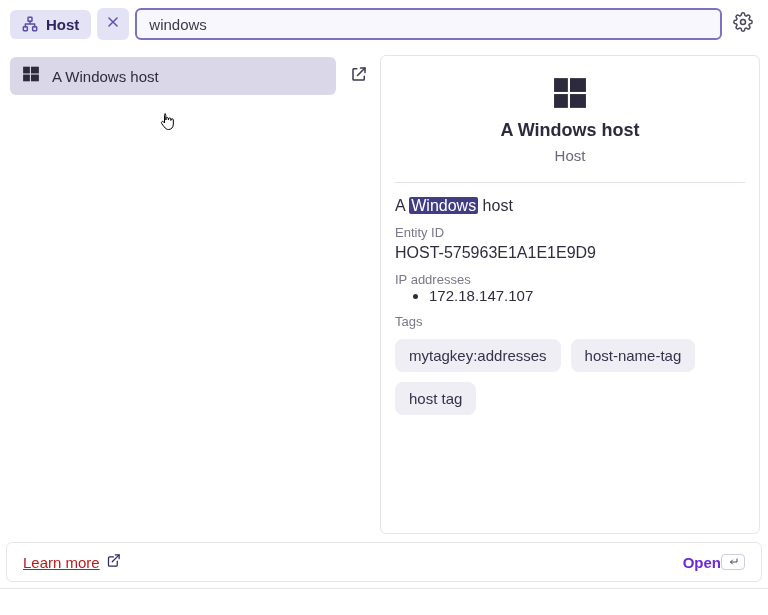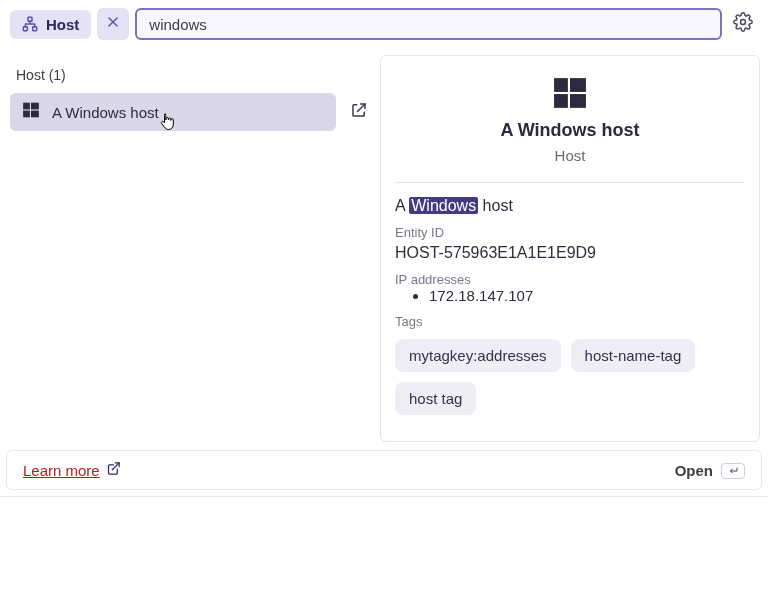--- a/index.html
+++ b/index.html
@@ -1,17 +1,17 @@
 <!DOCTYPE html>
 <html><head>
 <meta charset="utf-8">
 <style>
   * { box-sizing: border-box; margin: 0; padding: 0; }
   html, body { height: 100%; font-family: -apple-system, BlinkMacSystemFont, "Segoe UI", Arial, sans-serif; color: #3d3a4a; }
-  .root { width: 768px; height: 497px; display: flex; flex-direction: column; background: #fff; border-bottom: 1px solid #e6e6e6; position: relative; }
+  .root { width: 768px; height: 589px; display: flex; flex-direction: column; background: #fff; border-bottom: 1px solid #e6e6e6; position: relative; }
 
   
   .topbar { display: flex; align-items: center; padding: 8px 10px; gap: 6px; }
   .filter-chip { display: inline-flex; align-items: center; gap: 8px; background: #e4e2f5; border-radius: 6px; padding: 6px 12px; color: #2b2752; cursor: default; }
   .filter-chip .icon svg { display:block }
   .filter-chip-label { font-size: 15px; font-weight: 600; color: #2c2760; }
   .chip-close { display:inline-flex; align-items:center; justify-content:center; width:32px; height:32px; background:#e4e2f5; border-radius:6px; cursor:pointer; }
   .search-wrap { flex:1; }
   .search-input {
     width: 100%; height: 32px; border: 2px solid #7b73c2; border-radius: 6px;
@@ -47,21 +47,21 @@
   .hl { background:#423c83; color:#fff; padding:0 2px; border-radius:2px; }
   ul.ips { list-style: disc; padding-left: 34px; }
   ul.ips li { font-size:15px; color:#2f2c3d; }
 
   .tags-wrap { display:flex; flex-wrap:wrap; gap:10px; margin-top:10px; }
   .tag-chip { background:#efeef5; border-radius:8px; padding:8px 14px; font-size:15px; color:#35324a; }
 
   
   .footer { display:flex; align-items:center; justify-content:space-between; padding:10px 16px; border:1px solid #e6e6e6; border-radius:6px; margin: 0 6px 6px 6px; }
   .learn-link { color:#b91c1c; text-decoration:underline; display:inline-flex; align-items:center; gap:6px; font-size:15px; cursor:pointer; font-weight:500; }
-  .open-link { color:#404040; display:inline-flex; align-items:flex-end; gap:8px; font-size:15px; cursor:pointer; font-weight:600; }
+  .open-link { color:#6d28d9; display:inline-flex; align-items:flex-start; gap:0; font-size:15px; cursor:pointer; font-weight:600; }
   .kbd { border:1px solid #cfccde; border-radius:4px; padding:1px 4px; font-size:12px; display:inline-flex; align-items:center; justify-content:center; }
 
 </style>
 </head>
 <body>
 
 <div class="root">
 
   <div class="topbar">
     <div class="filter-chip">
@@ -92,21 +92,20 @@
           <path d="M19.4 15a1.7 1.7 0 0 0 .34 1.87l.06.06a2 2 0 1 1-2.83 2.83l-.06-.06a1.7 1.7 0 0 0-1.87-.34 1.7 1.7 0 0 0-1 1.56V21a2 2 0 1 1-4 0v-.09a1.7 1.7 0 0 0-1-1.56 1.7 1.7 0 0 0-1.87.34l-.06.06a2 2 0 1 1-2.83-2.83l.06-.06a1.7 1.7 0 0 0 .34-1.87 1.7 1.7 0 0 0-1.56-1H3a2 2 0 1 1 0-4h.09a1.7 1.7 0 0 0 1.56-1 1.7 1.7 0 0 0-.34-1.87l-.06-.06a2 2 0 1 1 2.83-2.83l.06.06a1.7 1.7 0 0 0 1.87.34H9a1.7 1.7 0 0 0 1-1.56V3a2 2 0 1 1 4 0v.09a1.7 1.7 0 0 0 1 1.56 1.7 1.7 0 0 0 1.87-.34l.06-.06a2 2 0 1 1 2.83 2.83l-.06.06a1.7 1.7 0 0 0-.34 1.87V9a1.7 1.7 0 0 0 1.56 1H21a2 2 0 1 1 0 4h-.09a1.7 1.7 0 0 0-1.56 1z"></path>
         </svg>
       </span>
     </div>
   </div>
 
   <div class="sep-top"></div>
 
   <div class="content">
     <div class="left-col">
-      <div class="section-header">Host (1)</div>
 
       <div class="result-row">
         <div class="result-item">
           <span>
             <svg width="18" height="18" viewBox="0 0 32 32">
               <rect x="2" y="3" width="12" height="12" fill="#2d2a3d"></rect>
               <rect x="16" y="3" width="14" height="12" fill="#2d2a3d"></rect>
               <rect x="2" y="17" width="12" height="12" fill="#2d2a3d"></rect>
               <rect x="16" y="17" width="14" height="12" fill="#2d2a3d"></rect>
             </svg>

